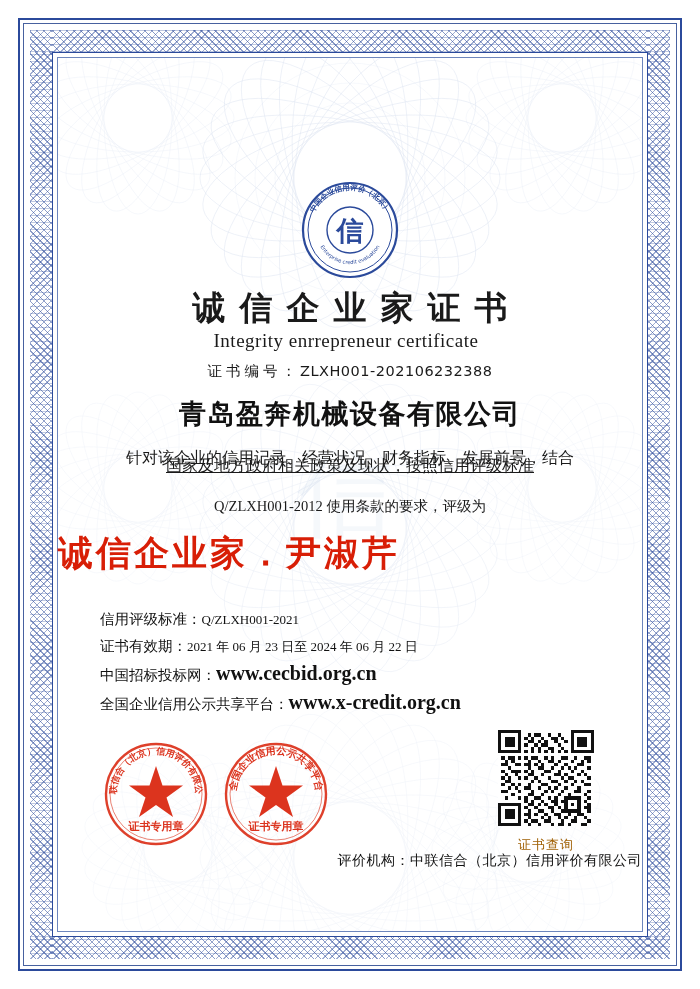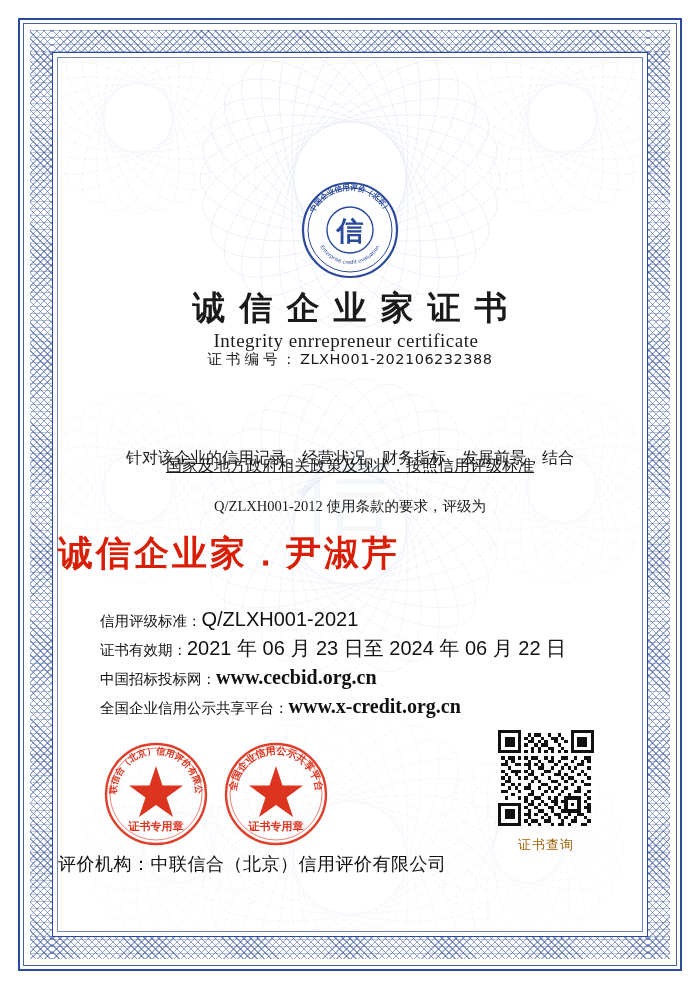--- a/index.html
+++ b/index.html
@@ -125,21 +125,21 @@
     top: 272px;
     left: 0; right: 8px;
     text-align: center;
     font-size: 19px;
     letter-spacing: 0.5px;
     color: #1a1a1a;
     font-family: "Liberation Serif", serif;
   }
   .cert-no {
     position: absolute;
-    top: 292px;
+    top: 304px;
     left: 0; right: 0;
     text-align: center;
     font-size: 14.5px;
     color: #1a1a1a;
     font-family: "DejaVu Sans", sans-serif;
     letter-spacing: 0.5px;
   }
   .cert-no .label { letter-spacing: 4px; }
   .company {
     position: absolute;
@@ -189,39 +189,39 @@
     color: #111;
     font-family: "DejaVu Sans", sans-serif;
     white-space: nowrap;
   }
   .detail-row .url {
     font-family: "Liberation Serif", serif;
     font-weight: bold;
     font-size: 20px;
   }
   .detail-row .val {
-    font-family: Liberation Sans, sans-serif;
-    font-size: 20px;
+    font-family: Liberation Serif, serif;
+    font-size: 13px;
   }
 
   
   .stamp {
     position: absolute;
     width: 112px;
     height: 112px;
   }
   .stamp.s1 { left: 42px; top: 680px; }
   .stamp.s2 { left: 162px; top: 680px; }
 
   .footer-org {
     position: absolute;
     left: 0; right: 0;
     top: 794px;
-    text-align: left;
-    font-size: 18px;
+    text-align: right;
+    font-size: 14px;
     color: #111;
     font-family: "DejaVu Sans", sans-serif;
     letter-spacing: 0.5px;
   }
 
   
   .qr-wrap {
     position: absolute;
     left: 440px;
     top: 672px;
@@ -332,20 +332,21 @@
       </svg>
     </div>
 
     <div class="title-cn">诚信企业家证书</div>
     <div class="title-en">Integrity enrrepreneur certificate</div>
 
     <div class="cert-no">
       <span class="label">证书编号：</span><span>ZLXH001-202106232388</span>
     </div>
 
+    <div class="company">青岛盈奔机械设备有限公司</div>
 
     <div class="para l1">针对该企业的信用记录、经营状况、财务指标、发展前景，结合</div>
     <div class="para l2">国家及地方政府相关政策及现状，按照信用评级标准</div>
     <div class="para l3">Q/ZLXH001-2012 使用条款的要求，评级为</div>
 
     <div class="award">诚信企业家．尹淑芹</div>
 
     <div class="detail-list">
       <div class="detail-row">
         <span>信用评级标准：</span><span class="val">Q/ZLXH001-2021</span>

